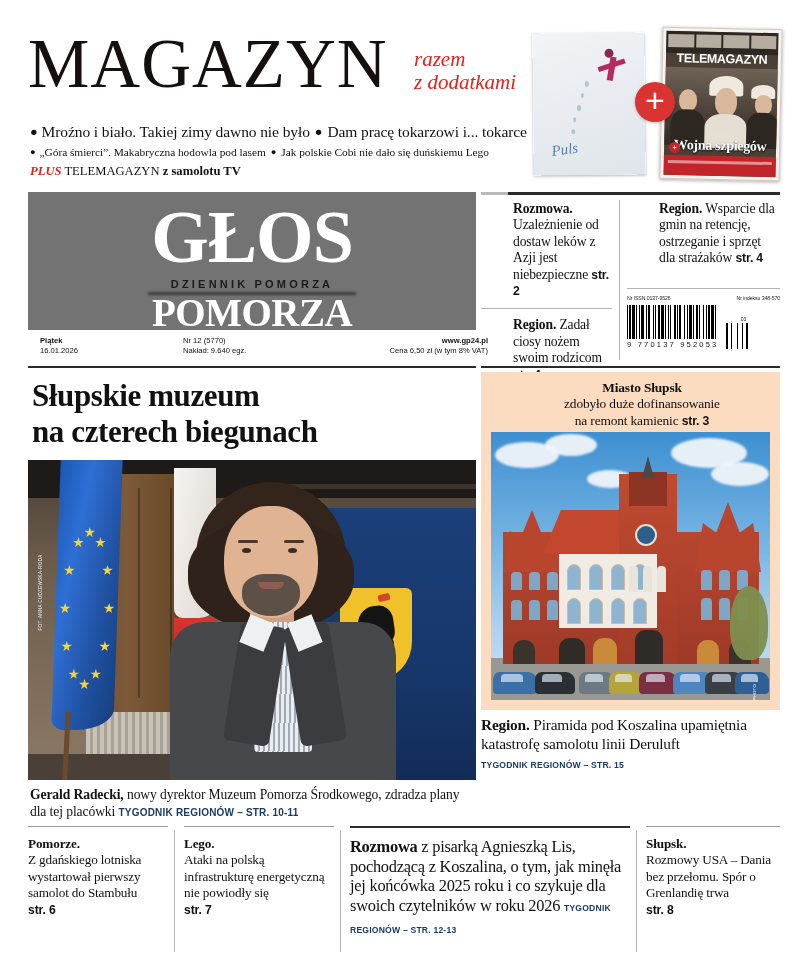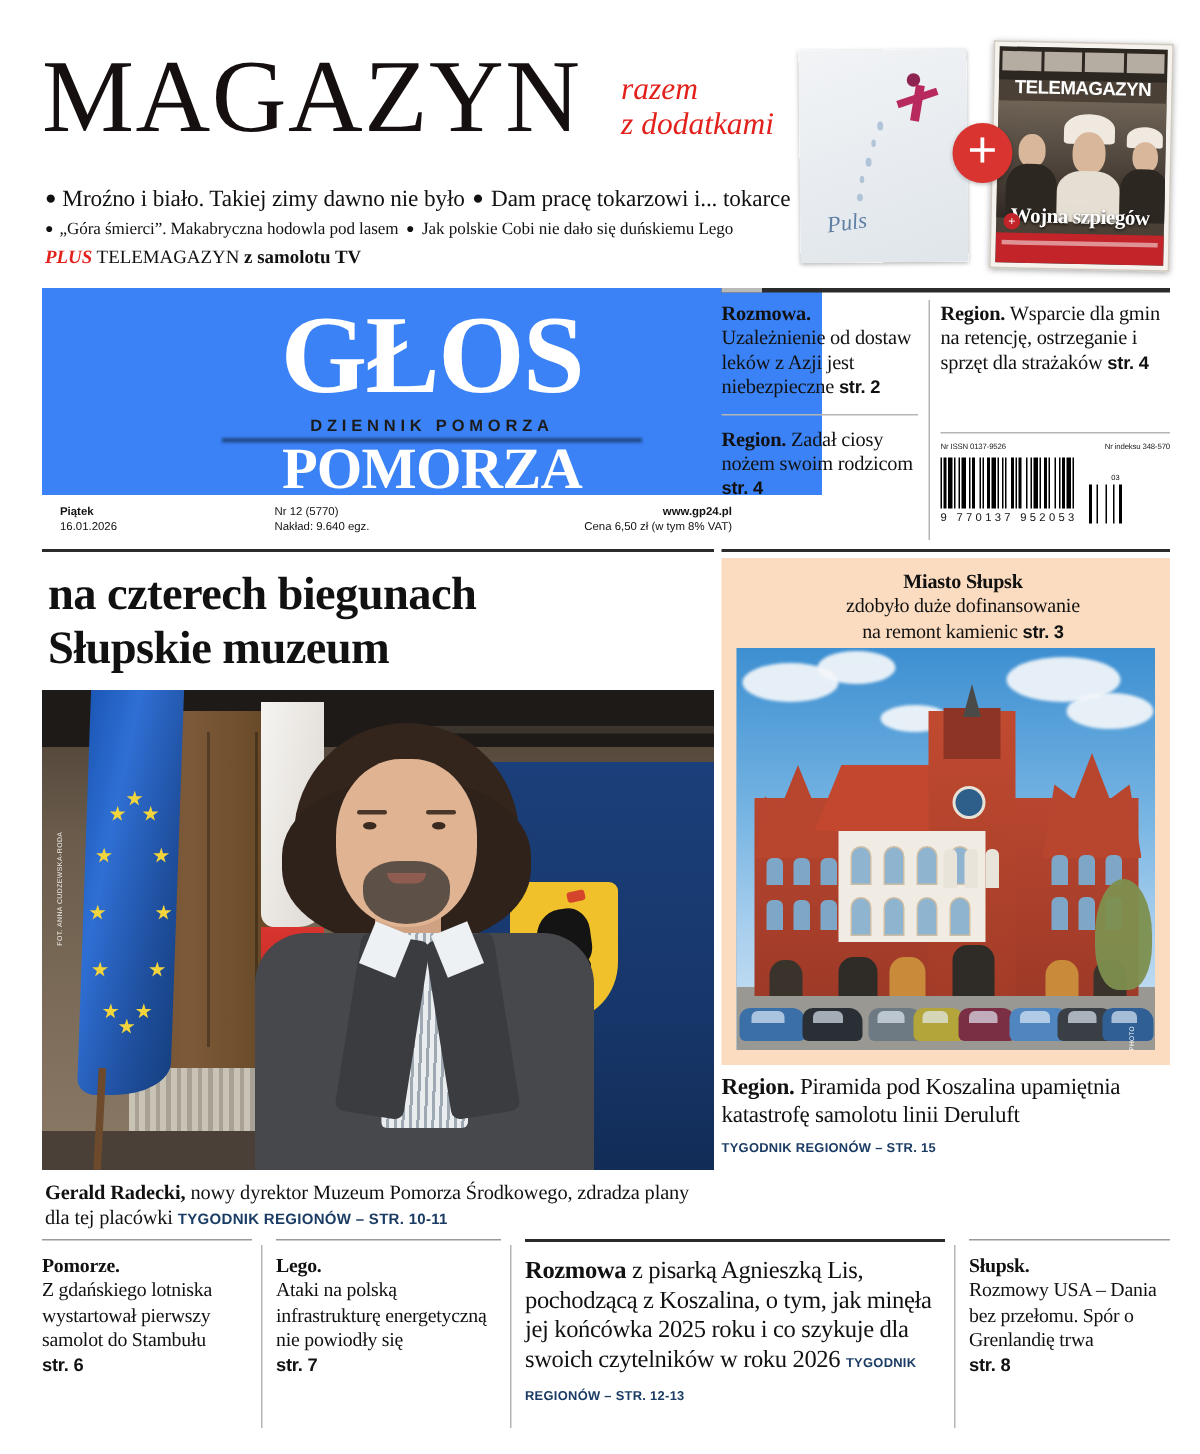--- a/index.html
+++ b/index.html
@@ -92,22 +92,22 @@
   .plus-circle {
     position: absolute; left: 102px; top: 54px; width: 40px; height: 40px;
     border-radius: 50%; background: #d9342f; color: #fff;
     font-family:"Liberation Sans", sans-serif; font-weight: 300;
     font-size: 34px; line-height: 37px; text-align: center; z-index: 5;
     box-shadow: 0 1px 3px rgba(0,0,0,.25);
   }
 
   
   .nameplate {
-    position: absolute; left: 28px; top: 192px; width: 520px; height: 138px;
-    background: #3b82f6; overflow: hidden;
+    position: absolute; left: 28px; top: 192px; width: 448px; height: 138px;
+    background: #737373; overflow: hidden;
   }
   .np-glos {
     position:absolute; left:0; right:0; top:8px; text-align:center;
     color:#fff; font-family:"Liberation Serif", serif; font-weight:700;
     font-size:74px; line-height:74px; letter-spacing:-1px;
   }
   .np-dziennik {
     position:absolute; left:0; right:0; top:86px; text-align:center;
     color:#1b1b1b; font-family:"Liberation Sans", sans-serif; font-weight:700;
     font-size:11px; letter-spacing:3.2px;
@@ -128,21 +128,21 @@
   .m-right { right:0; top:0; text-align:right; }
 
   
   .tr-block { position:absolute; left:481px; top:192px; width:299px; height:170px; }
   .tr-toprule { position:absolute; left:0; top:0; width:299px; height:3px; background:#2b2b2b; }
   .tr-toprule.light { background:#b9b9b9; width:27px; }
   .tr-col { position:absolute; top:9px; font-family:"Liberation Serif", serif; }
   .tr-col-a { left:0; width:131px; }
   .tr-col-b { left:146px; width:153px; }
   .tr-vline { position:absolute; left:138px; top:8px; width:1px; height:160px; background:#b5b5b5; }
-  .teaser { font-size:13.6px; line-height:16.4px; letter-spacing:-0.15px; }
+  .teaser { font-size:13.6px; line-height:16.4px; letter-spacing:-0.15px;margin-left:32px; }
   .teaser b { font-weight:700; }
   .teaser .pg { font-family:"Liberation Sans", sans-serif; font-weight:700; font-size:12.2px; }
   .tr-hr { height:1px; background:#b5b5b5; margin:9px 0 8px 0; }
 
   .barcode-wrap { position:absolute; left:146px; top:96px; width:153px; }
   .bc-hr { height:1px; background:#b5b5b5; margin-bottom:6px; }
   .bc-labels { display:flex; justify-content:space-between; font-family:"Liberation Sans", sans-serif; font-size:5.2px; color:#222; letter-spacing:-0.1px; }
   .bc-row { display:flex; align-items:flex-end; gap:6px; margin-top:4px; }
   .bc-main { height:34px; display:flex; align-items:flex-end; gap:0; }
   .bc-main i { display:block; background:#000; height:34px; }
@@ -503,22 +503,22 @@
             <i style="width: 1px; background: transparent;"></i>
             <i style="width: 2px; background: rgb(0, 0, 0);"></i>
           <span>03</span>
         </div>
       </div>
     </div>
   </div>
 
   <div class="lead-rule"></div>
   <div class="lead-head">
+    <div>Słupskie muzeum</div>
     <div>na czterech biegunach</div>
-    <div>Słupskie muzeum</div>
   </div>
 
   <div class="lead-photo">
     <div class="lp-wall"></div>
     <div class="lp-ceiling"></div>
     <div class="lp-ceil-line"></div>
     <div class="lp-door">
       <i style="left:30px"></i>
         <i style="left:62px"></i>
         <i style="left:94px"></i>

